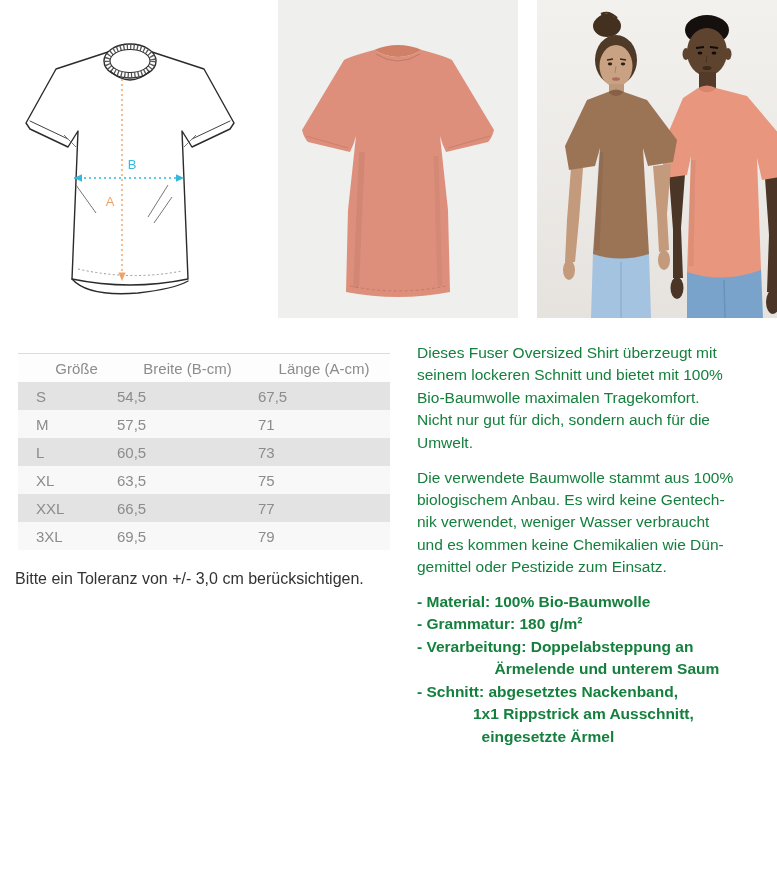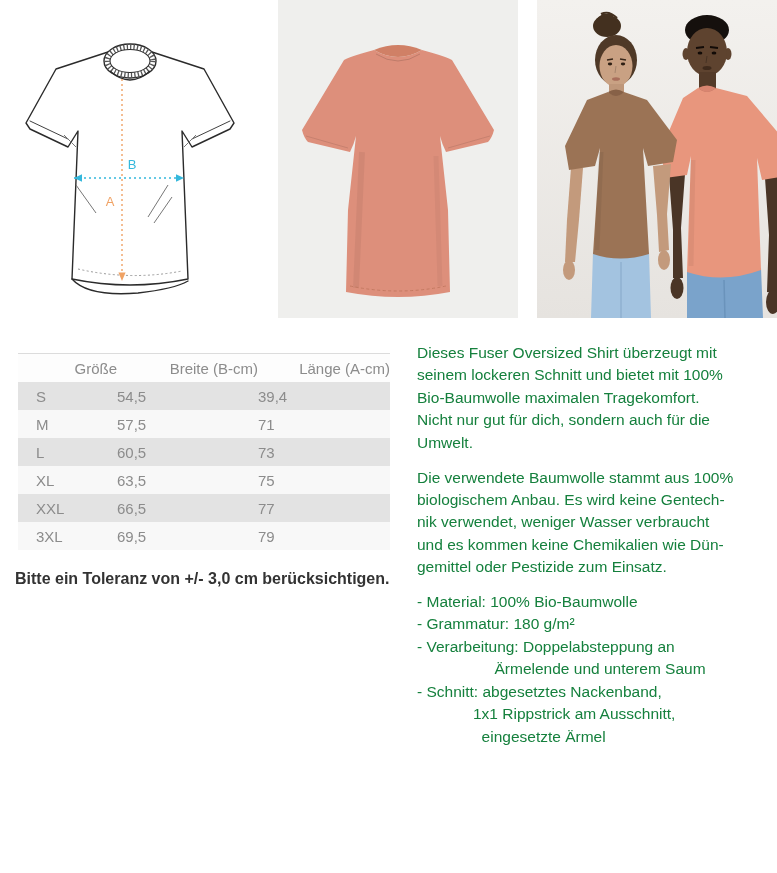--- a/index.html
+++ b/index.html
@@ -15,39 +15,39 @@
 
   table.size-table{
     position:absolute;left:18px;top:353px;width:372px;
     border-collapse:collapse;table-layout:fixed;
     font-size:15px;color:#8c8c8c;
   }
   table.size-table col.c1{width:99px;}
   table.size-table col.c2{width:141px;}
   table.size-table col.c3{width:132px;}
   table.size-table th{
-    font-weight:normal;text-align:right;height:28px;padding:0;
+    font-weight:normal;text-align:center;height:28px;padding:0;
     border-top:1px solid #dcdcdc;background:#fdfdfd;
   }
   table.size-table td{height:28px;padding:0;}
   table.size-table th:first-child,table.size-table td:first-child{padding-left:18px;}
   tr.stripe-dark td{background:#e3e3e3;}
   tr.stripe-light td{background:#f8f8f8;}
 
   .tolerance-note{
     position:absolute;left:15px;top:570px;width:390px;
-    font-size:16px;color:#333333;font-weight:bold;
+    font-size:16px;color:#333333;
   }
 
   .description{
     position:absolute;left:417px;top:342px;width:358px;
     font-size:15.5px;line-height:22.4px;color:#15803d;
   }
   .description p{margin:0 0 12.5px 0;white-space:pre-line;}
-  .detail-line{white-space:pre-wrap;}
+  .detail-line{white-space:pre-wrap;font-weight:bold;}
 </style>
 </head>
 <body>
 
 <div class="canvas">
 
   <div class="panel diagram-panel">
     <svg viewBox="0 0 240 265">
 
       <g stroke="#2b2b2b" stroke-width="1.4" fill="#ffffff" stroke-linejoin="round" stroke-linecap="round">
@@ -181,21 +181,21 @@
       <tr>
         <th>Größe</th>
         <th>Breite (B-cm)</th>
         <th>Länge (A-cm)</th>
       </tr>
     </thead>
     <tbody>
       <tr class="stripe-dark">
         <td>S</td>
         <td>54,5</td>
-        <td>39,4</td>
+        <td>67,5</td>
       </tr>
       <tr class="stripe-light">
         <td>M</td>
         <td>57,5</td>
         <td>71</td>
       </tr>
       <tr class="stripe-dark">
         <td>L</td>
         <td>60,5</td>
         <td>73</td>

